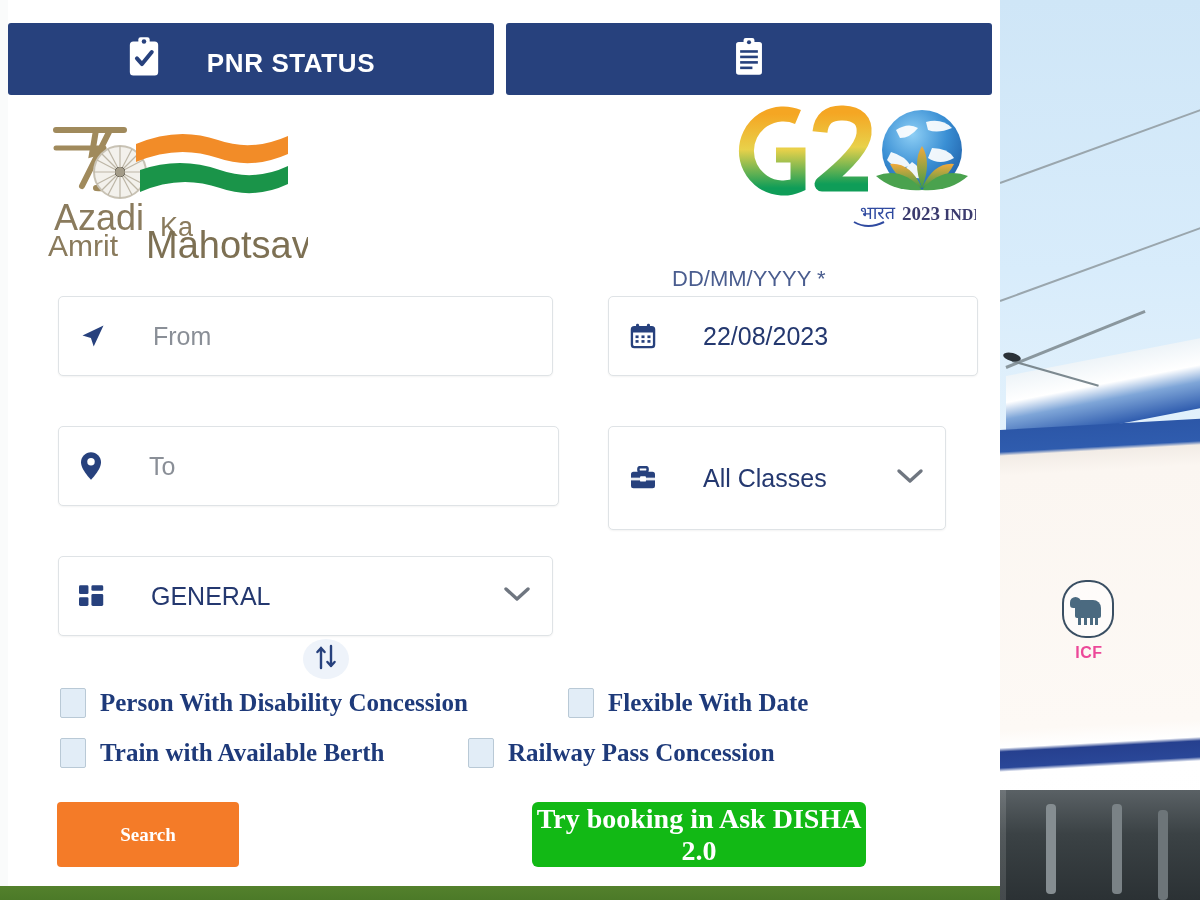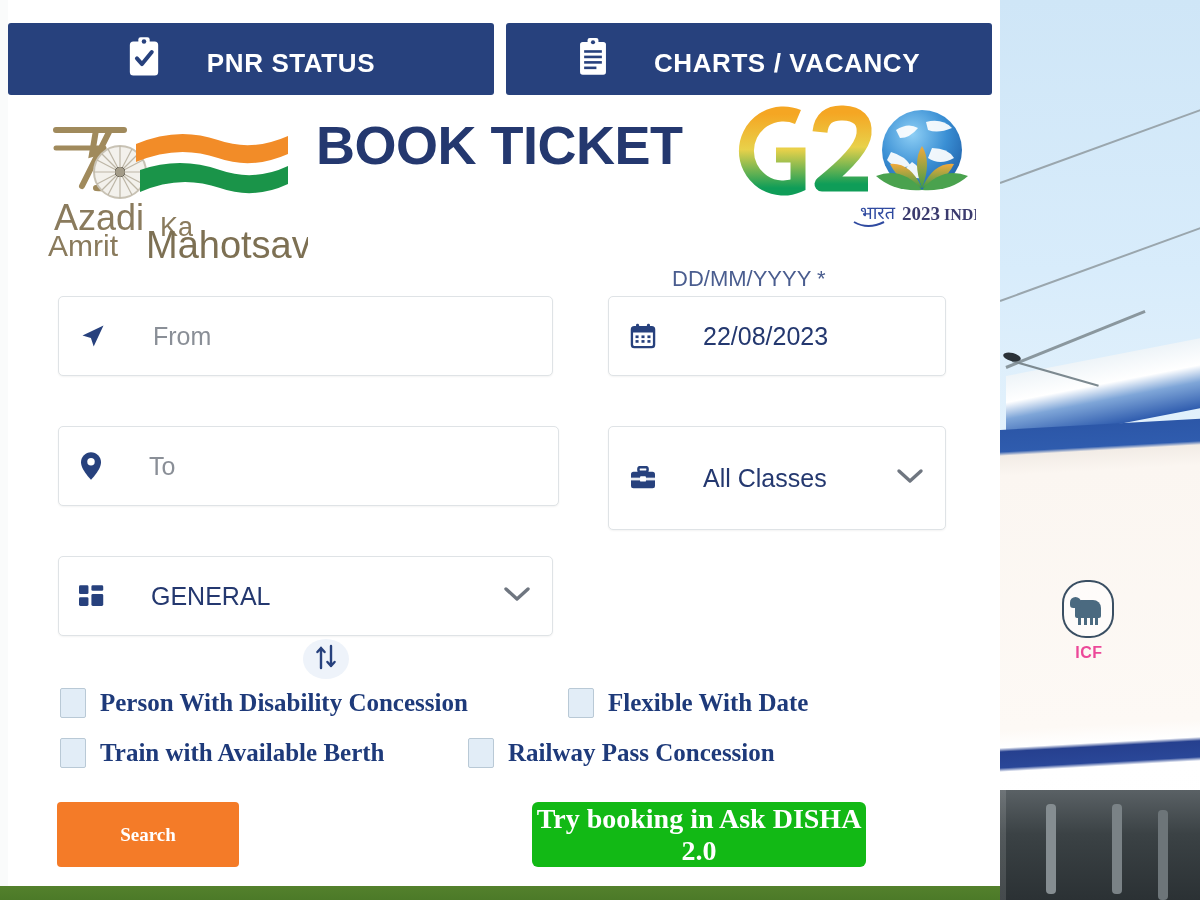--- a/index.html
+++ b/index.html
@@ -234,21 +234,21 @@
   #field-from { left: 58px; top: 38px; width: 495px; height: 80px; }
   #field-to   { left: 58px; top: 168px; width: 501px; height: 80px; }
   #field-quota{ left: 58px; top: 298px; width: 495px; height: 80px; cursor: pointer; }
 
   #date-label {
     position: absolute;
     left: 672px; top: 8px;
     font-size: 22px; color: #4a5d8f;
     white-space: nowrap;
   }
-  #field-date  { left: 608px; top: 38px; width: 338px; height: 80px; }
+  #field-date  { left: 608px; top: 38px; width: 370px; height: 80px; }
   #field-class { left: 608px; top: 168px; width: 338px; height: 104px; cursor: pointer; }
 
   #swap-btn {
     position: absolute;
     left: 303px; top: 381px;
     width: 46px; height: 40px;
     background: #eef3fa;
     border-radius: 50%;
     display: flex; align-items: center; justify-content: center;
     cursor: pointer;
@@ -357,21 +357,20 @@
       <svg width="30" height="40" viewBox="0 0 22 28">
         <rect x="1.5" y="3" width="19" height="24" rx="2" fill="#ffffff"></rect>
         <rect x="7" y="0" width="8" height="5" rx="1.6" fill="#ffffff"></rect>
         <circle cx="11" cy="3.2" r="1.5" fill="#27417d"></circle>
         <rect x="4.5" y="9" width="13" height="1.9" fill="#27417d"></rect>
         <rect x="4.5" y="13" width="13" height="1.9" fill="#27417d"></rect>
         <rect x="4.5" y="17" width="13" height="1.9" fill="#27417d"></rect>
         <rect x="4.5" y="21" width="9" height="1.9" fill="#27417d"></rect>
       </svg>
     </span>
-    <span class="tab-label">CHARTS / VACANCY</span>
   </div>
 
 </div>
 
 <div id="header">
 
   <div id="azadi-logo">
     <svg width="270" height="150" viewBox="0 0 270 150">
 
       <path d="M18 22 H72 L44 78" stroke="#a08a5c" stroke-width="6" fill="none" stroke-linecap="round"></path>
@@ -398,21 +397,20 @@
 
       <path d="M102 62 Q142 48 182 62 Q216 74 250 58 L250 76 Q216 92 182 80 Q142 66 102 84 Z" fill="#1a9449"></path>
 
       <text x="16" y="122" font-family="Liberation Sans, sans-serif" font-size="36" fill="#8a7b5d">Azadi</text>
       <text x="122" y="128" font-family="Liberation Sans, sans-serif" font-size="27" fill="#8a7b5d">Ka</text>
       <text x="10" y="148" font-family="Liberation Sans, sans-serif" font-size="30" fill="#8a7b5d">Amrit</text>
       <text x="108" y="150" font-family="Liberation Sans, sans-serif" font-size="38" fill="#7d7053">Mahotsav</text>
     </svg>
   </div>
 
-  <div id="book-ticket-title">BOOK TICKET</div>
 
   <div id="g20-logo">
     <svg width="250" height="135" viewBox="0 0 250 135">
       <defs>
         <linearGradient id="tri" x1="0" y1="0" x2="0" y2="1">
           <stop offset="0%" stop-color="#f5a623"></stop>
           <stop offset="48%" stop-color="#e8d14a"></stop>
           <stop offset="100%" stop-color="#0f9d58"></stop>
         </linearGradient>
         <radialGradient id="globe" cx="38%" cy="30%" r="78%">

